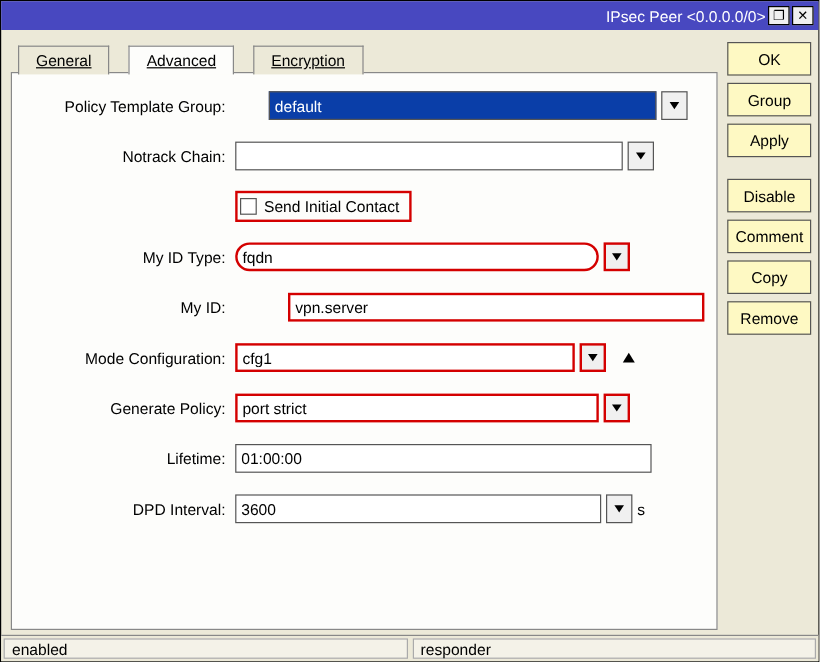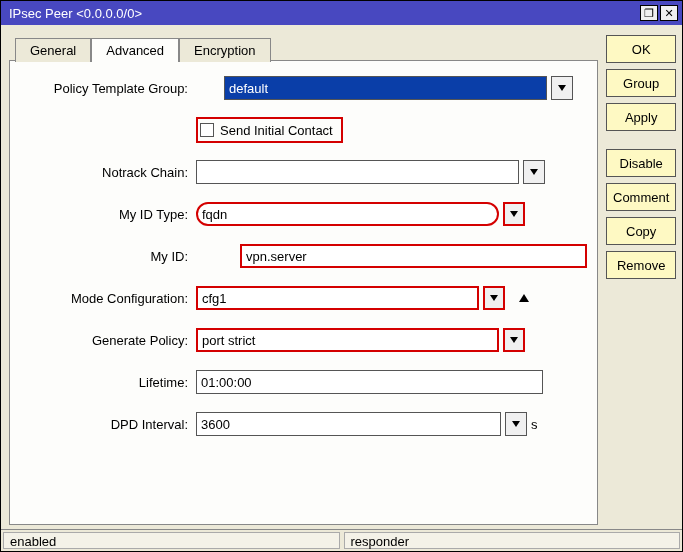--- a/index.html
+++ b/index.html
@@ -19,21 +19,21 @@
   }
   .titlebar {
     background: #4848c0;
     color: #fff;
     height: 24px;
     display: flex;
     align-items: center;
     padding: 0 4px 0 8px;
     font-size: 13px;
   }
-  .titlebar .title { flex: 1; }
+  .titlebar .title { flex: 1; text-align: right; }
   .titlebar .ctrl {
     width: 18px; height: 16px;
     border: 1px solid #000;
     background: #f0f0f0;
     margin-left: 2px;
     display: flex; align-items: center; justify-content: center;
     font-size: 11px; color:#000; cursor: pointer;
   }
   .body {
     flex: 1;
@@ -47,25 +47,26 @@
     display: flex;
     align-items: flex-end;
     height: 28px;
     padding-left: 6px;
   }
   .tab {
     border: 1px solid #888;
     border-bottom: none;
     background: #ece9d8;
     padding: 4px 14px 4px 14px;
-    margin-right: 0;
+    margin-right: 16px;
     font-size: 13px;
     position: relative;
     top: 1px;
     cursor: pointer;
+    text-decoration: underline;
   }
   .tab.active {
     background: #fdfdfb;
     border-color: #888;
     z-index: 2;
   }
   .form-panel {
     flex:1;
     border: 1px solid #888;
     border-top: 1px solid #888;
@@ -170,34 +171,34 @@
           <label>Policy Template Group:</label>
           <div class="field-wrap">
             <input class="textfield sel" value="default" style="">
             <div class="dropbtn">
                 <div class="triangle-down"></div>
               </div>
           </div>
         </div>
 
         <div class="row">
+          <label>Notrack Chain:</label>
+          <div class="field-wrap">
+            <input class="textfield" value="" style="">
+            <div class="dropbtn">
+                <div class="triangle-down"></div>
+              </div>
+          </div>
+        </div>
+
+        <div class="row">
           <label></label>
           <div class="hl-red-box">
             <div class="chk"></div>
             <span>Send Initial Contact</span>
-          </div>
-        </div>
-
-        <div class="row">
-          <label>Notrack Chain:</label>
-          <div class="field-wrap">
-            <input class="textfield" value="" style="">
-            <div class="dropbtn">
-                <div class="triangle-down"></div>
-              </div>
           </div>
         </div>
 
         <div class="row">
           <label>My ID Type:</label>
           <div class="field-wrap">
             <input class="textfield hl-red" style="width: 303px; border-radius: 12px;" value="fqdn">
             <div class="dropbtn hl-red" style="border-left:1px solid #555">
                 <div class="triangle-down"></div>
               </div>

